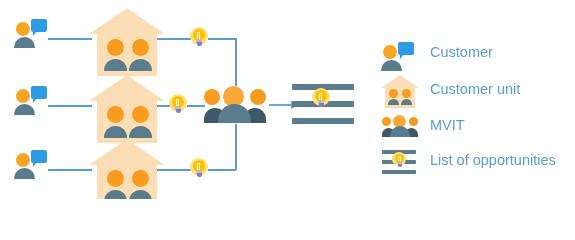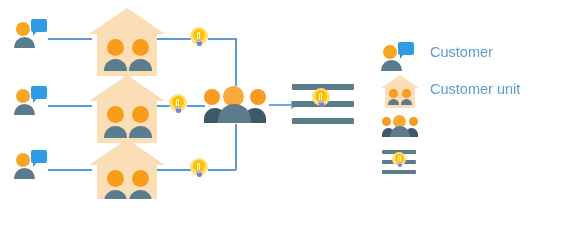--- a/index.html
+++ b/index.html
@@ -323,33 +323,35 @@
       <div class="lg-ico">
         <div class="node mvit sm" style="left:4px;top:6px;">
           <div class="hs"></div>
           <div class="hc"></div>
           <div class="hs r"></div>
           <div class="bs"></div>
           <div class="bs r"></div>
           <div class="bc"></div>
         </div>
       </div>
+      <div class="lg-lbl">MVIT</div>
     </div>
 
     <div class="lg-row" style="top:108px;">
       <div class="lg-ico">
         <div class="node oppl sm" style="left:4px;top:5px;">
           <div class="bar b1"></div>
           <div class="bar b2"></div>
           <div class="bar b3"></div>
           <div class="blb bulb xs">
             <div class="glow"></div>
             <div class="glass"></div>
             <div class="fil"></div>
             <div class="neck"></div>
             <div class="base"></div>
           </div>
         </div>
       </div>
+      <div class="lg-lbl">List of opportunities</div>
     </div>
 
   </div>
 </div>
 
 </body></html>

